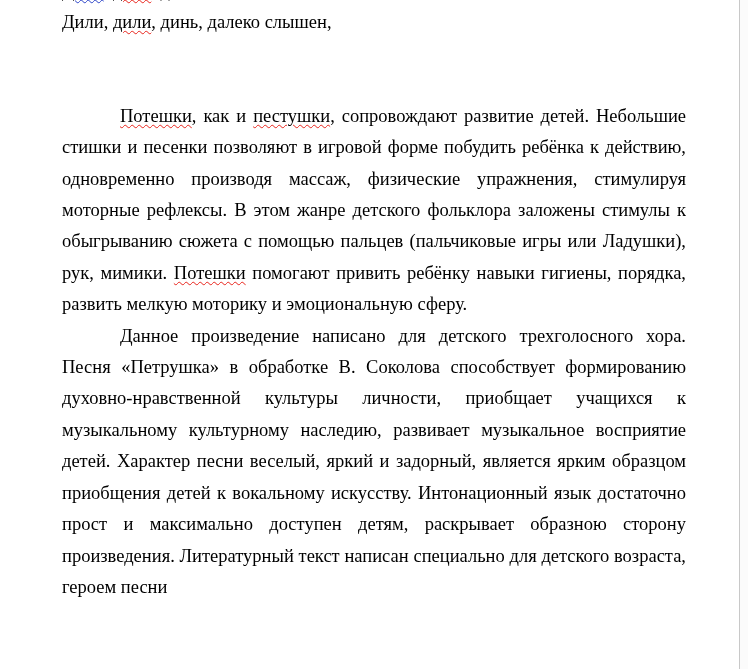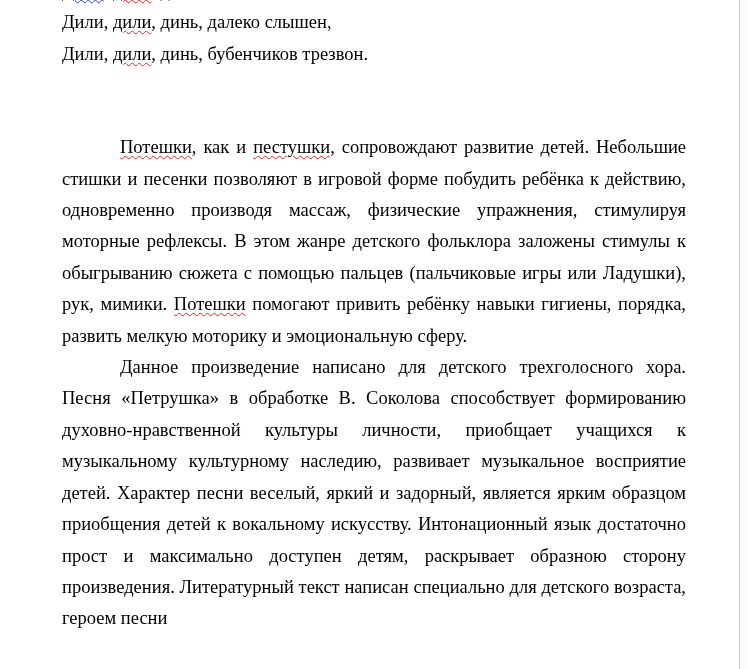--- a/index.html
+++ b/index.html
@@ -104,21 +104,20 @@
 
 <div id="page">
 
   <div id="page-right-gutter"></div>
   <div id="page-right-rule"></div>
 
   <div id="doc-body">
 
     <p class="verse" id="verse-line-1"><span class="gr">Дили</span>, <span class="sp">дили</span>, динь, всех кличет он;</p>
     <p class="verse" id="verse-line-2">Дили, <span class="sp">дили</span>, динь, далеко слышен,</p>
-    <p class="verse" id="verse-line-3">Дили, <span class="sp">дили</span>, динь, бубенчиков трезвон.</p>
 
     <div class="gap-block"></div>
 
     <p class="prose" id="paragraph-2"><span class="sp">Потешки</span>, как и <span class="sp">пестушки</span>, сопровождают развитие детей. Небольшие стишки и песенки позволяют в игровой форме побудить ребёнка к действию, одновременно производя массаж, физические упражнения, стимулируя моторные рефлексы. В этом жанре детского фольклора заложены стимулы к обыгрыванию сюжета с помощью пальцев (пальчиковые игры или Ладушки), рук, мимики. <span class="sp">Потешки</span> помогают привить ребёнку навыки гигиены, порядка, развить мелкую моторику и эмоциональную сферу.</p>
     <p class="prose" id="paragraph-3">Данное произведение написано для детского трехголосного хора. Песня «Петрушка» в обработке В. Соколова способствует формированию духовно-нравственной культуры личности, приобщает учащихся к музыкальному культурному наследию, развивает музыкальное восприятие детей. Характер песни веселый, яркий и задорный, является ярким образцом приобщения детей к вокальному искусству. Интонационный язык достаточно прост и максимально доступен детям, раскрывает образною сторону произведения. Литературный текст написан специально для детского возраста, героем песни</p>
 
   </div>
 </div>
 
 </body></html>

